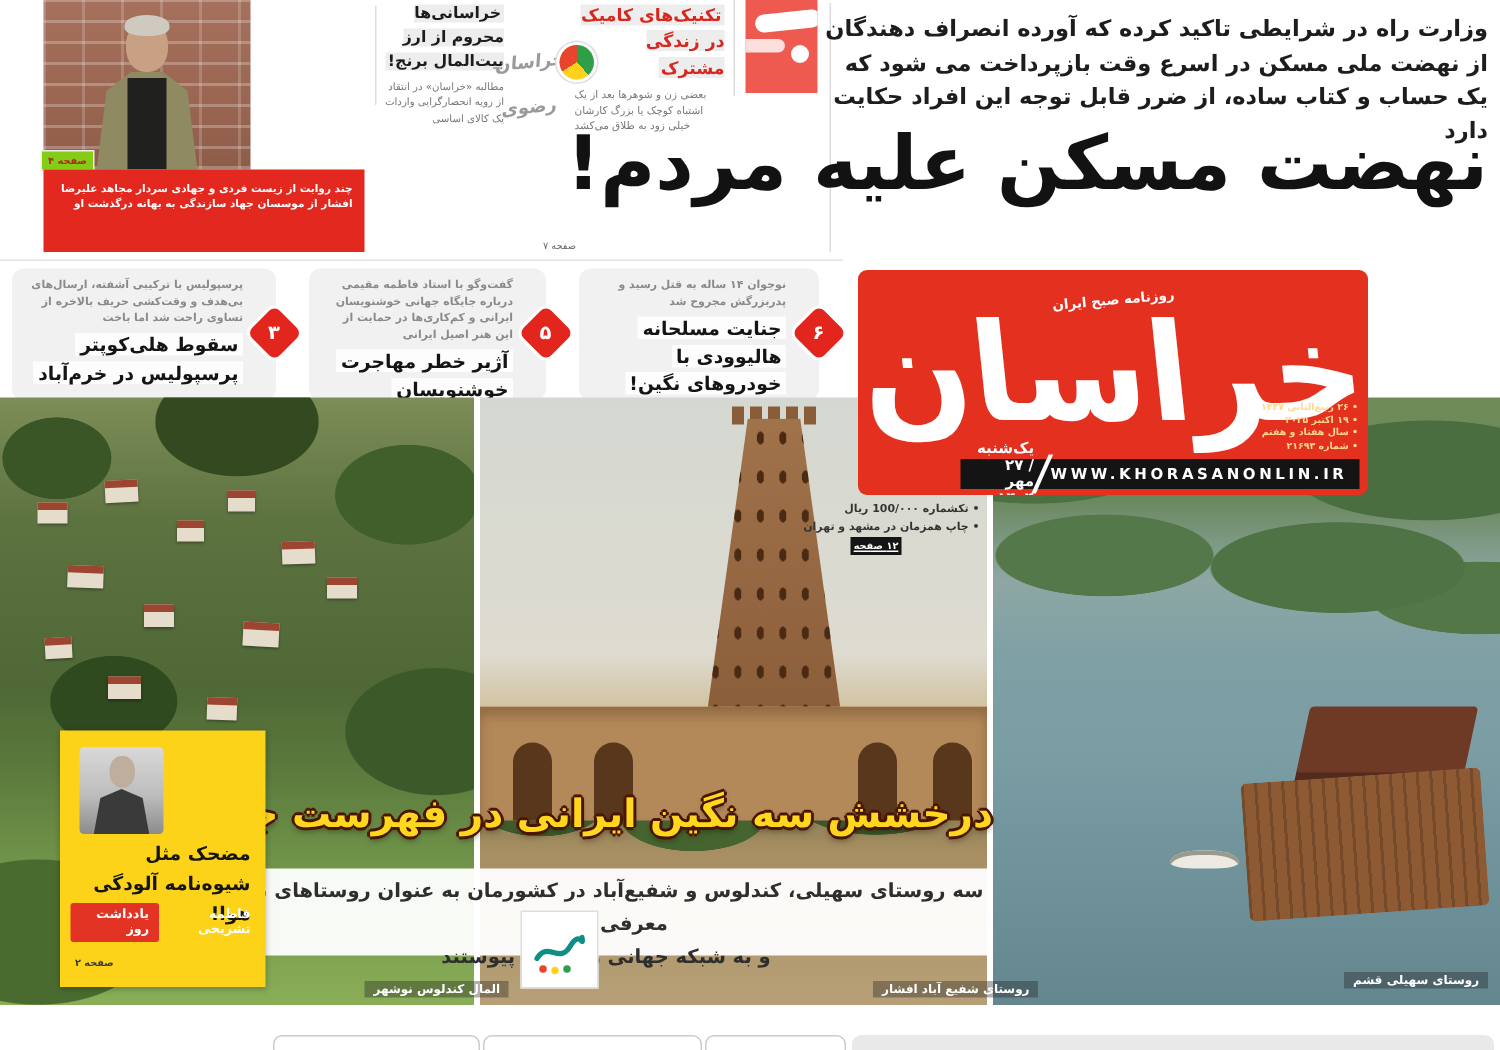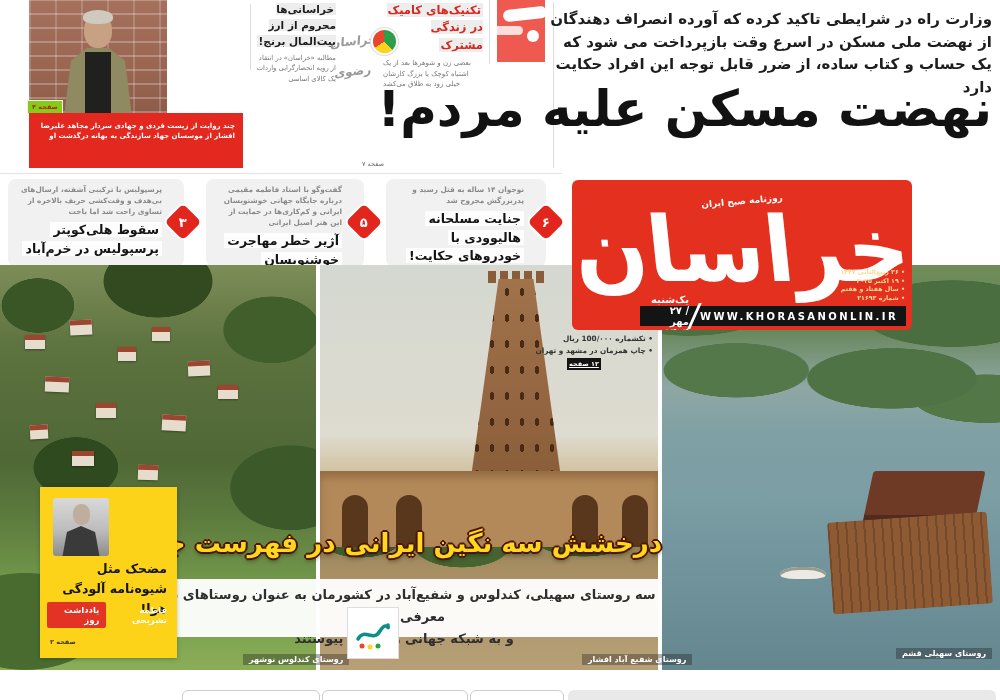--- a/index.html
+++ b/index.html
@@ -196,21 +196,21 @@
     <div class="jim-bar2"></div>
     <div class="jim-dot"></div>
   </div>
 
   <div class="abs lead-kicker">وزارت راه در شرایطی تاکید کرده که آورده انصراف دهندگان از نهضت ملی مسکن در اسرع وقت بازپرداخت می شود که یک حساب و کتاب ساده، از ضرر قابل توجه این افراد حکایت دارد</div>
   <div class="abs headline">نهضت مسکن علیه مردم!</div>
   <div class="abs page-ref">صفحه ۷</div>
 
   <div class="abs tbox" style="left:386px;width:160px;">
     <div class="k">نوجوان ۱۴ ساله به قتل رسید و پدربزرگش مجروح شد</div>
-    <div class="t"><span>جنایت مسلحانه هالیوودی با خودروهای حکایت!</span></div>
+    <div class="t"><span>جنایت مسلحانه هالیوودی با خودروهای نگین!</span></div>
   </div>
   <div class="abs diamond" style="left:533px;top:209px;">
     <b>۶</b>
     </div>
 
   <div class="abs tbox" style="left:206px;width:158px;">
     <div class="k">گفت‌وگو با استاد فاطمه مقیمی درباره جایگاه جهانی خوشنویسان ایرانی و کم‌کاری‌ها در حمایت از این هنر اصیل ایرانی</div>
     <div class="t"><span>آژیر خطر مهاجرت خوشنویسان</span></div>
   </div>
   <div class="abs diamond" style="left:351px;top:209px;">
@@ -274,21 +274,21 @@
   <div class="abs price-line">• تکشماره 100/۰۰۰ ریال</div>
   <div class="abs print-line">• چاپ همزمان در مشهد و تهران</div>
   <div class="abs pages-badge">۱۲ صفحه</div>
 
   <div class="abs banner">درخشش سه نگین ایرانی در فهرست جهانی</div>
   <div class="abs dek">
     <div>سه روستای سهیلی، کندلوس و شفیع‌آباد در کشورمان به عنوان روستاهای برتر معرفی شدند</div>
     <div>و به شبکه جهانی روستاها پیوستند</div>
   </div>
 
-  <div class="abs caption" style="left:243px;top:654px;">روستای کندلوس نوشهر</div>
+  <div class="abs caption" style="left:243px;top:654px;">المال کندلوس نوشهر</div>
   <div class="abs caption" style="left:582px;top:654px;">روستای شفیع آباد افشار</div>
   <div class="abs caption" style="left:896px;top:648px;">روستای سهیلی قشم</div>
 
   <div class="abs note-card">
     <div class="note-photo">
       <div class="np-suit"></div>
         <div class="np-head"></div>
     </div>
     <div class="note-title">
       <div>مضحک مثل</div>

